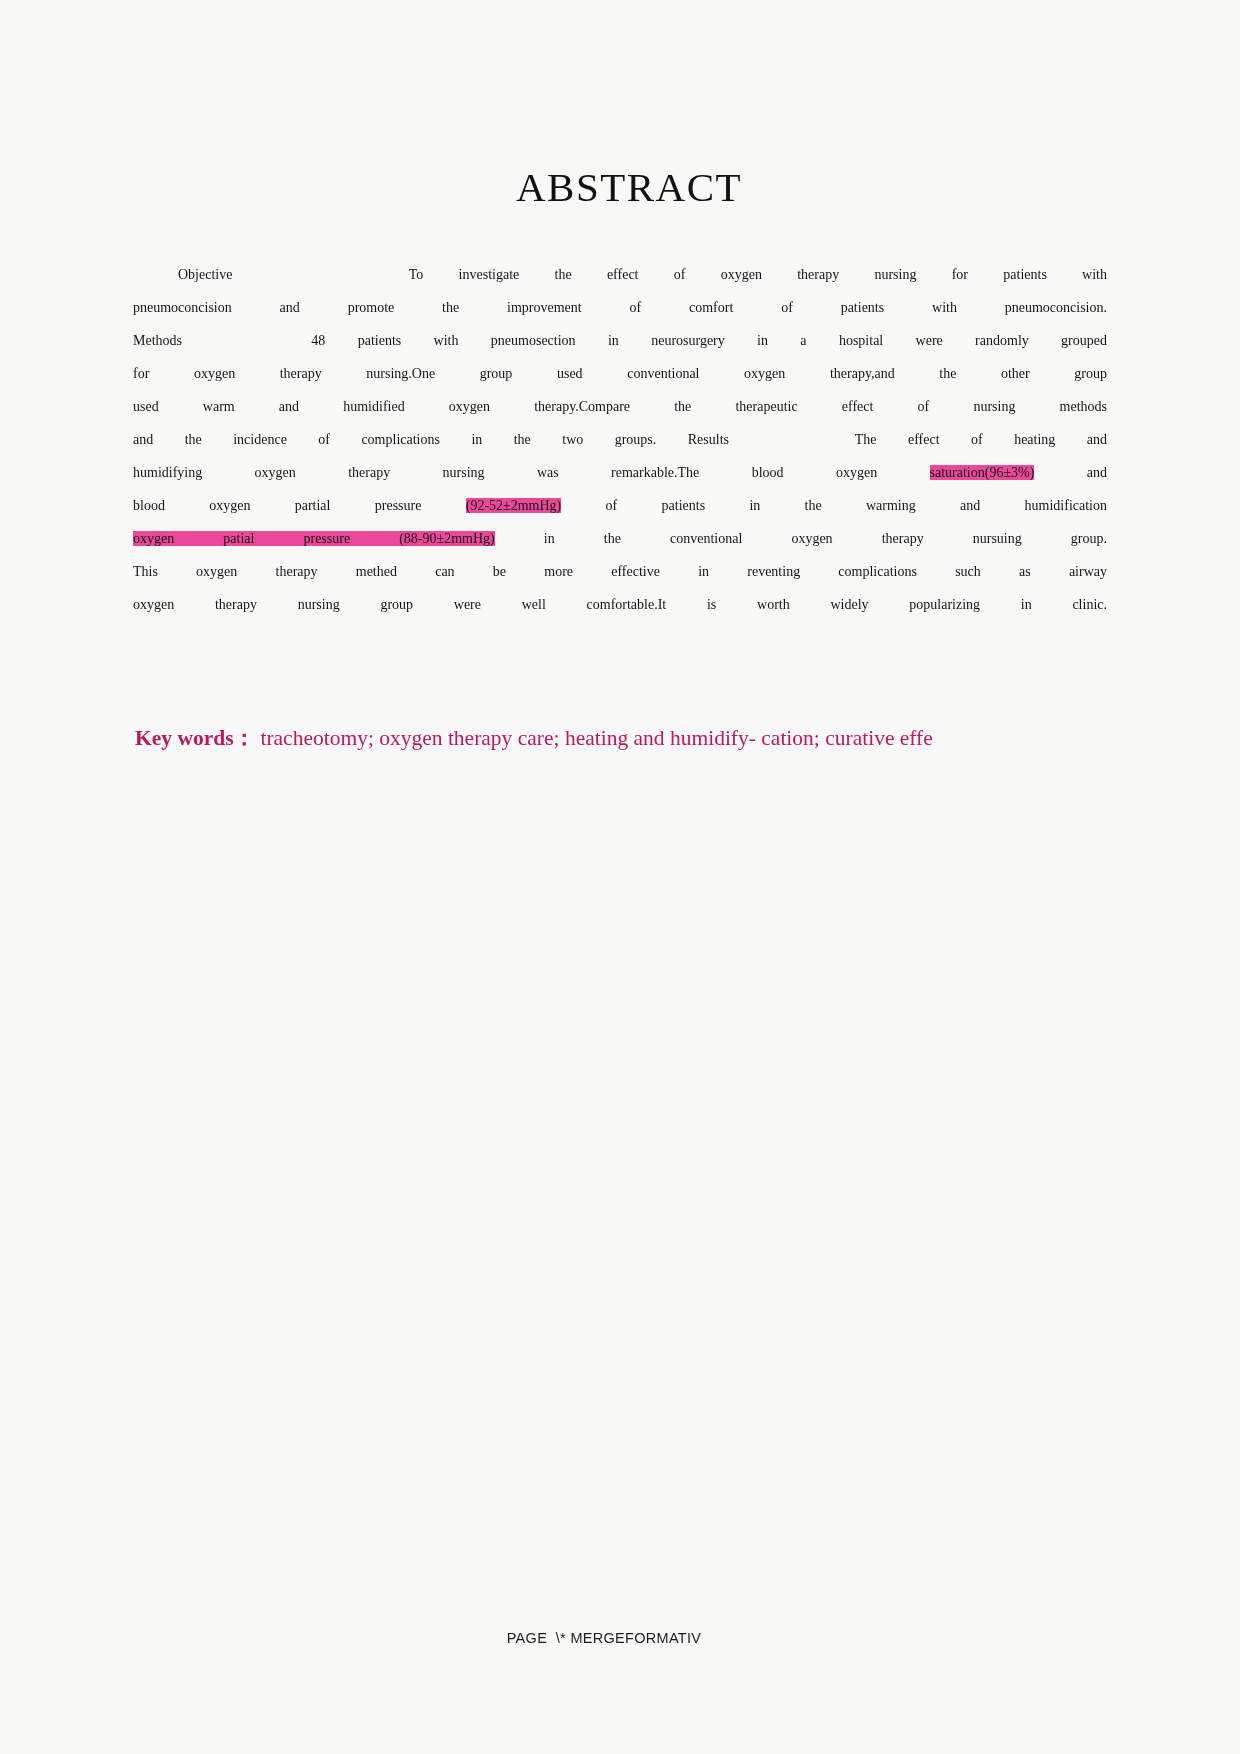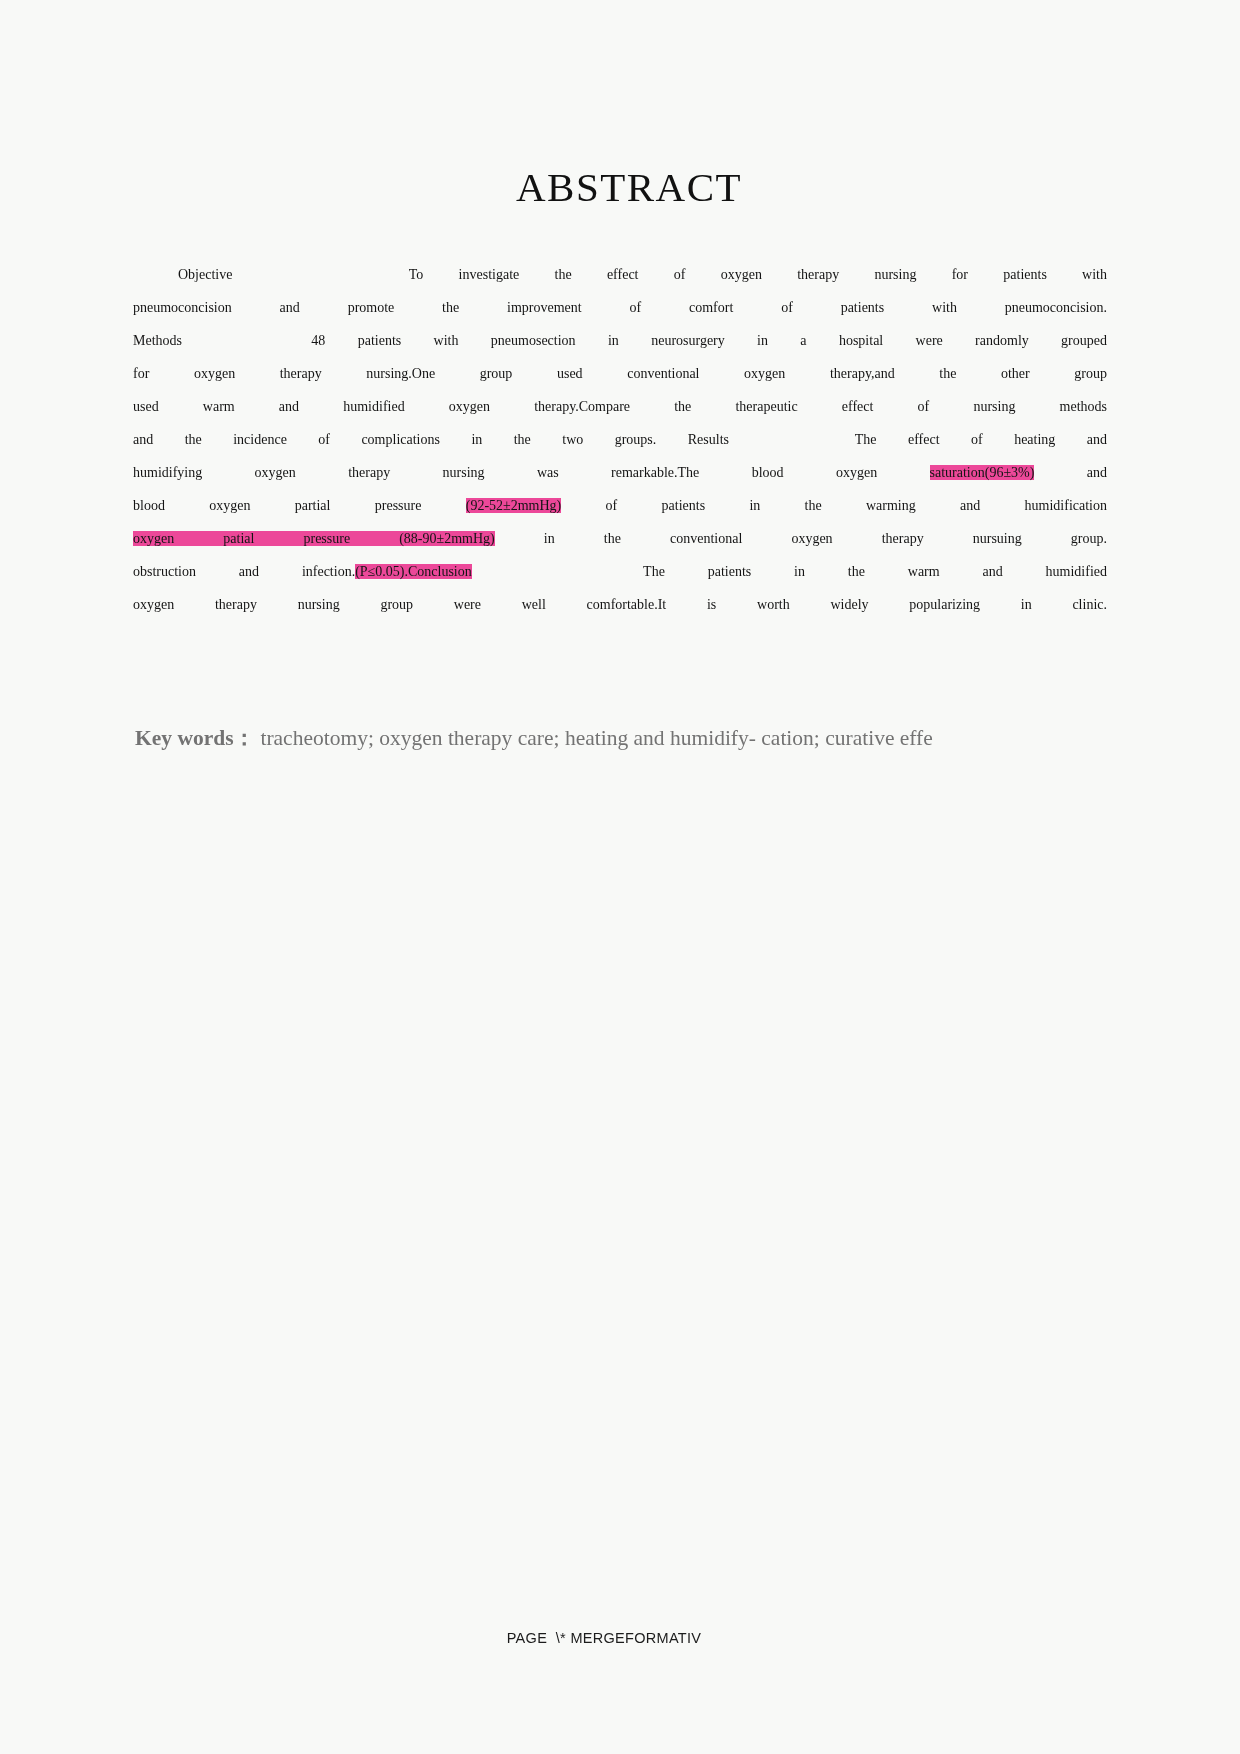--- a/index.html
+++ b/index.html
@@ -39,21 +39,21 @@
     white-space:normal;
     overflow:hidden;
   }
   .para-line.indent{ text-indent:45px; }
   .hl{ background:#ec4899; }
   .keywords-line{
     position:absolute;
     top:722px;left:135px;width:974px;
     font-size:21.5px;
     line-height:33px;
-    color:#737373;
+    color:#be185d;
   }
   .keywords-label{ font-weight:700; }
   .page-footer{
     position:absolute;
     top:1630px;left:0;width:1150px;
     text-align:center;
     font-family:"Liberation Sans", sans-serif;
     font-size:14.5px;
     color:#1c1c1c;
     letter-spacing:0.3px;
@@ -70,21 +70,21 @@
   <div class="abstract-paragraph">
       <div class="para-line indent"><span>Objective&nbsp;&nbsp;&nbsp;&nbsp;&nbsp;To investigate the effect of oxygen therapy nursing for patients with</span></div>
       <div class="para-line"><span>pneumoconcision and promote the improvement of comfort of patients with pneumoconcision.</span></div>
       <div class="para-line"><span>Methods&nbsp;&nbsp;&nbsp;&nbsp;48 patients with pneumosection in neurosurgery in a hospital were randomly grouped</span></div>
       <div class="para-line"><span>for oxygen therapy nursing.One group used conventional oxygen therapy,and the other group</span></div>
       <div class="para-line"><span>used warm and humidified oxygen therapy.Compare the therapeutic effect of nursing methods</span></div>
       <div class="para-line"><span>and the incidence of complications in the two groups. Results&nbsp;&nbsp;&nbsp;&nbsp;The effect of heating and</span></div>
       <div class="para-line"><span>humidifying oxygen therapy nursing was remarkable.The blood oxygen </span><span class="hl">saturation(96±3%)</span><span> and</span></div>
       <div class="para-line"><span>blood oxygen partial pressure </span><span class="hl">(92-52±2mmHg)</span><span> of patients in the warming and humidification</span></div>
       <div class="para-line"><span class="hl">oxygen patial pressure (88-90±2mmHg)</span><span> in the conventional oxygen therapy nursuing group.</span></div>
-      <div class="para-line"><span>obstruction and infection.</span><span class="hl">(P≤0.05).Conclusion</span><span>&nbsp;&nbsp;&nbsp;&nbsp;The patients in the warm and humidified</span></div>
+      <div class="para-line"><span>This oxygen therapy methed can be more effective in reventing complications such as airway</span></div>
       <div class="para-line"><span>oxygen therapy nursing group were well comfortable.It is worth widely popularizing in clinic.</span></div>
     </div>
 
   <div class="keywords-line">
     <span class="keywords-label">Key words：</span><span>&nbsp;tracheotomy; oxygen therapy care; heating and humidify- cation; curative effe</span>
   </div>
 
   <div class="page-footer">PAGE &nbsp;\* MERGEFORMATIV</div>
 
 </div>

